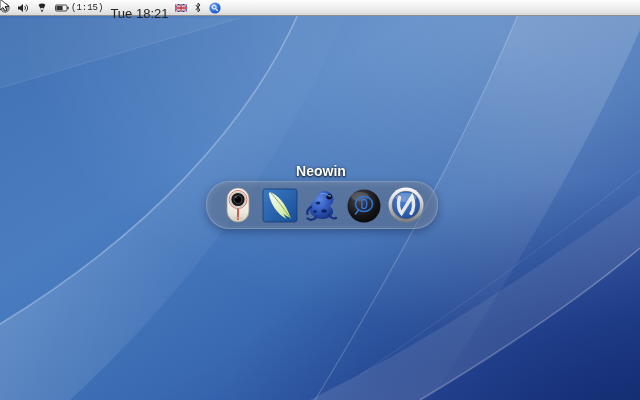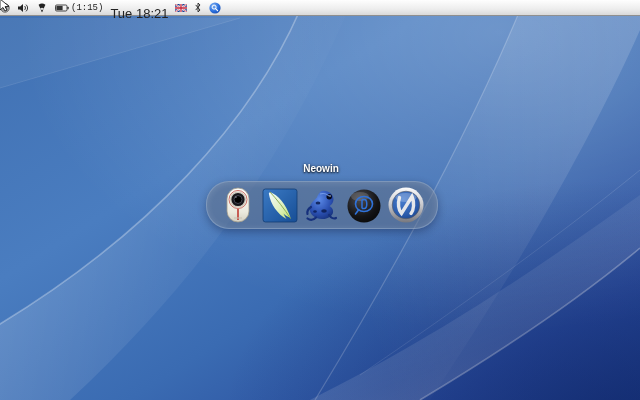--- a/index.html
+++ b/index.html
@@ -24,21 +24,21 @@
   .menu-item{padding:0 7px;height:100%;display:flex;align-items:center;white-space:nowrap;}
   .menu-item.app{font-weight:bold;}
   .menubar-right{display:flex;align-items:center;height:100%;gap:7px;padding-right:5px;}
   .status-icon{display:flex;align-items:center;height:100%;}
   .battery-wrap{display:flex;align-items:center;gap:2px;font-family:Liberation Mono, monospace;}
   .battery-time,.clock{font-size:9px;color:#222;white-space:nowrap;}
   .clock{font-size:13px;margin-top:12px;}
   
   .switcher-label{
     position:absolute;left:206px;width:230px;top:163px;z-index:15;
-    text-align:center;font-size:10px;font-weight:bold;color:#fff;
+    text-align:center;font-size:14px;font-weight:bold;color:#fff;
     text-shadow:0 1px 2px rgba(0,0,0,.85), 0 0 3px rgba(0,0,0,.5);
   }
   .switcher-pill{
     position:absolute;left:206px;top:181px;width:230px;height:46px;z-index:14;
     border-radius:23px;
     background:rgba(96,110,132,.52);
     border:1px solid rgba(205,220,240,.32);
     box-shadow:0 3px 9px rgba(0,0,30,.30), inset 0 1px 6px rgba(255,255,255,.14);
     display:flex;align-items:center;justify-content:center;gap:2px;
   }

